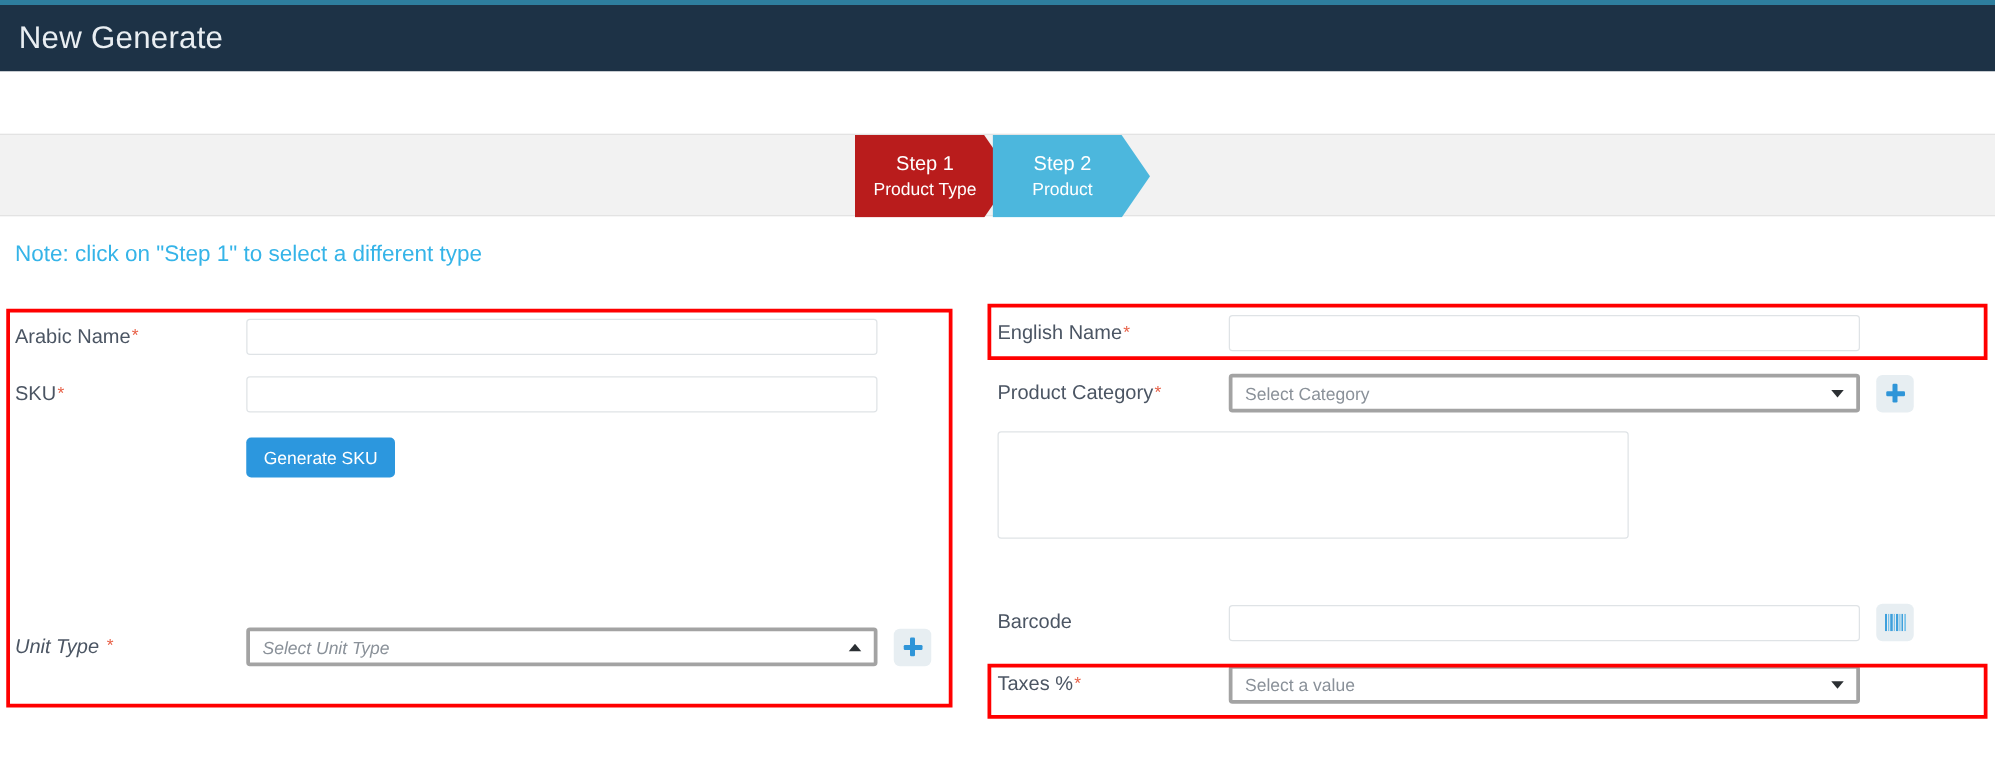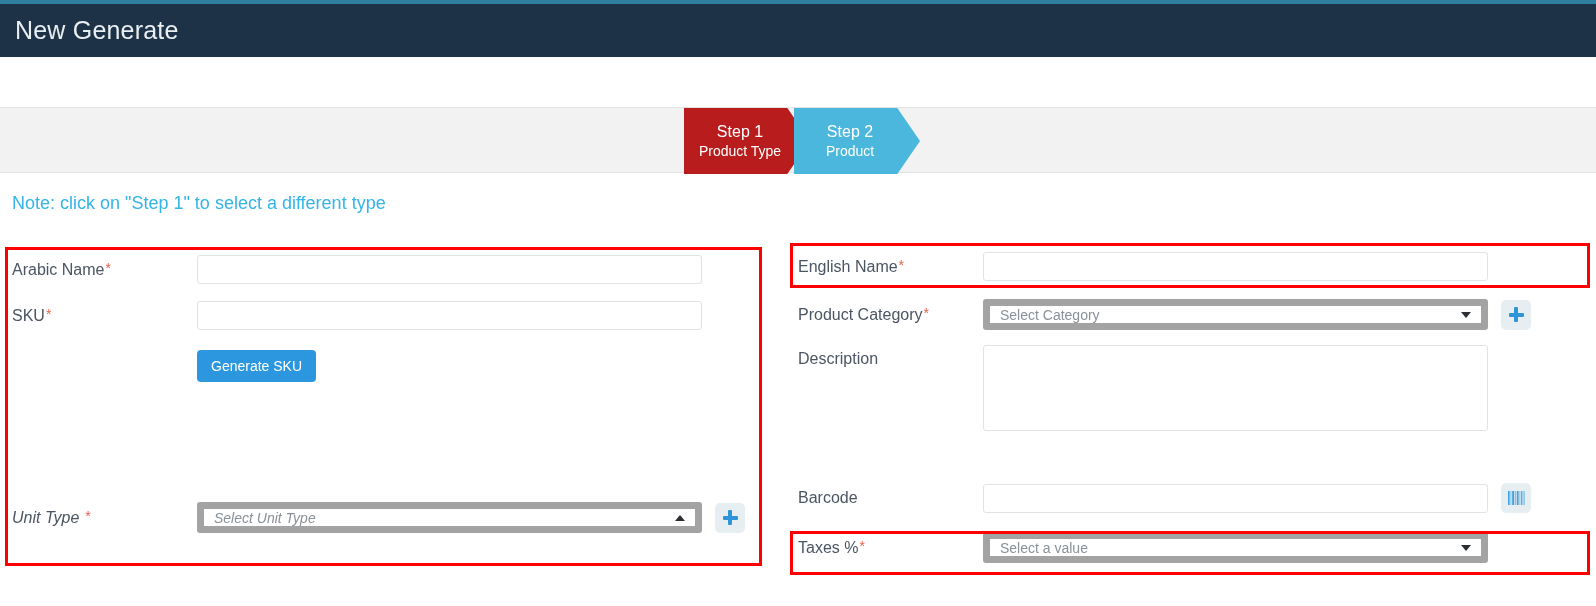--- a/index.html
+++ b/index.html
@@ -85,21 +85,21 @@
   }
   .ftextarea {
     background:#ffffff; border:1px solid #dfe3e6; border-radius:3px;
     font-size:14px; color:#53585c; padding:6px 9px; resize:none;
     font-family:"Liberation Sans", sans-serif; outline:none;
   }
 
   
   .fselect {
     position:relative; height:31px; background:#ffffff;
-    border:7px solid #a3a3a3; border-radius:3px;
+    border:3px solid #a3a3a3; border-radius:3px;
     display:flex; align-items:center; padding:0 28px 0 10px;
     font-size:14px; color:#8a9199;
   }
   .caret {
     position:absolute; right:10px; top:50%; width:0; height:0;
     border-left:5px solid transparent; border-right:5px solid transparent;
   }
   .caret-down { border-top:6px solid #2b2f33; margin-top:-3px; }
   .caret-up   { border-bottom:6px solid #2b2f33; margin-top:-3px; }
 
@@ -204,23 +204,20 @@
       <div class="fselect" style="width:505px;">
         <span>Select Category</span>
         <span class="caret caret-down"></span>
       </div>
       <button class="iconbtn" style="margin-left:13px;">
         <span class="plus-glyph"></span>
       </button>
     </div>
 
     <div class="row" style="left:12px; top:105px; width:790px; align-items:flex-start;">
-      <div style="width:185px; padding-top:5px;">
-        <span class="flabel">Description</span>
-      </div>
       <textarea class="ftextarea" style="width: 505px; height: 86px;"></textarea>
     </div>
 
     <div class="row" style="left:12px; top:243px; width:800px;">
       <div style="width:185px;">
         <span class="flabel">Barcode</span>
       </div>
       <input class="finput" style="width: 505px;" type="text" value="">
       <button class="iconbtn" style="margin-left:13px;">
         <svg class="barcode-glyph" width="17" height="14" viewBox="0 0 17 14">

